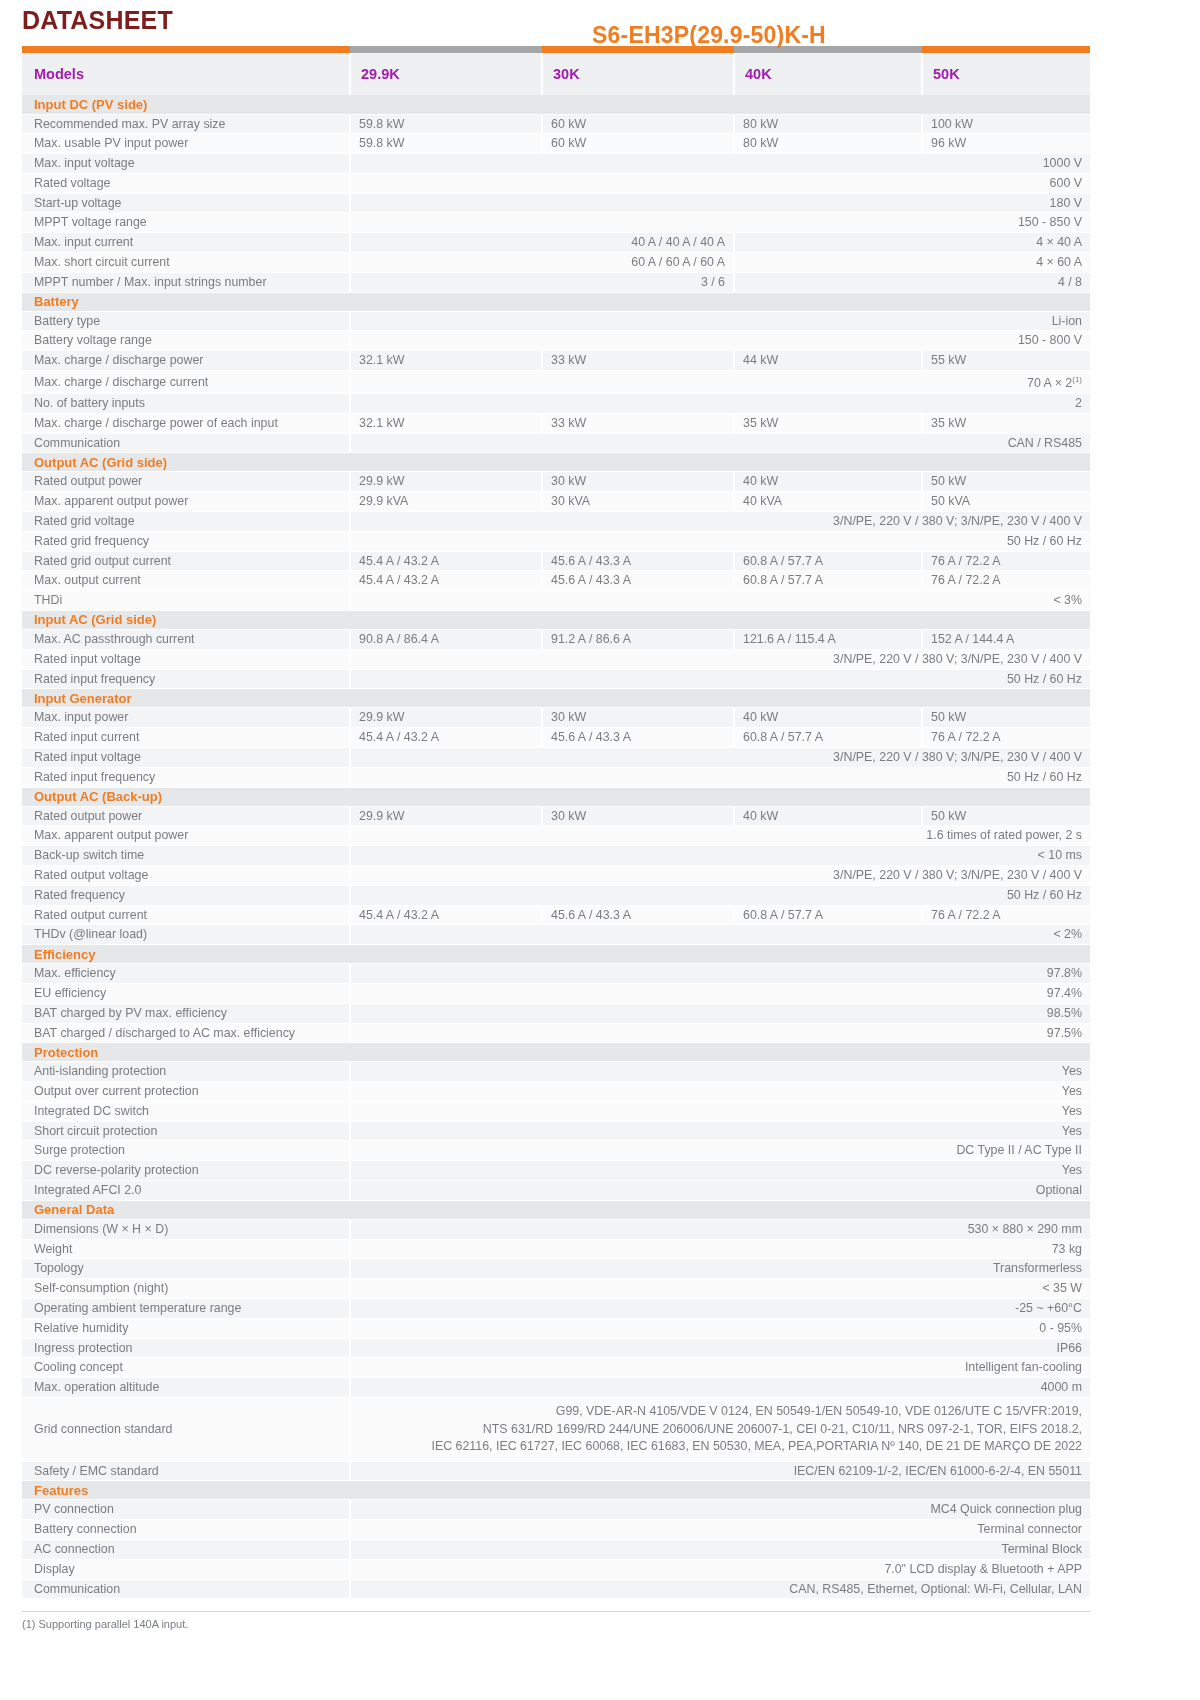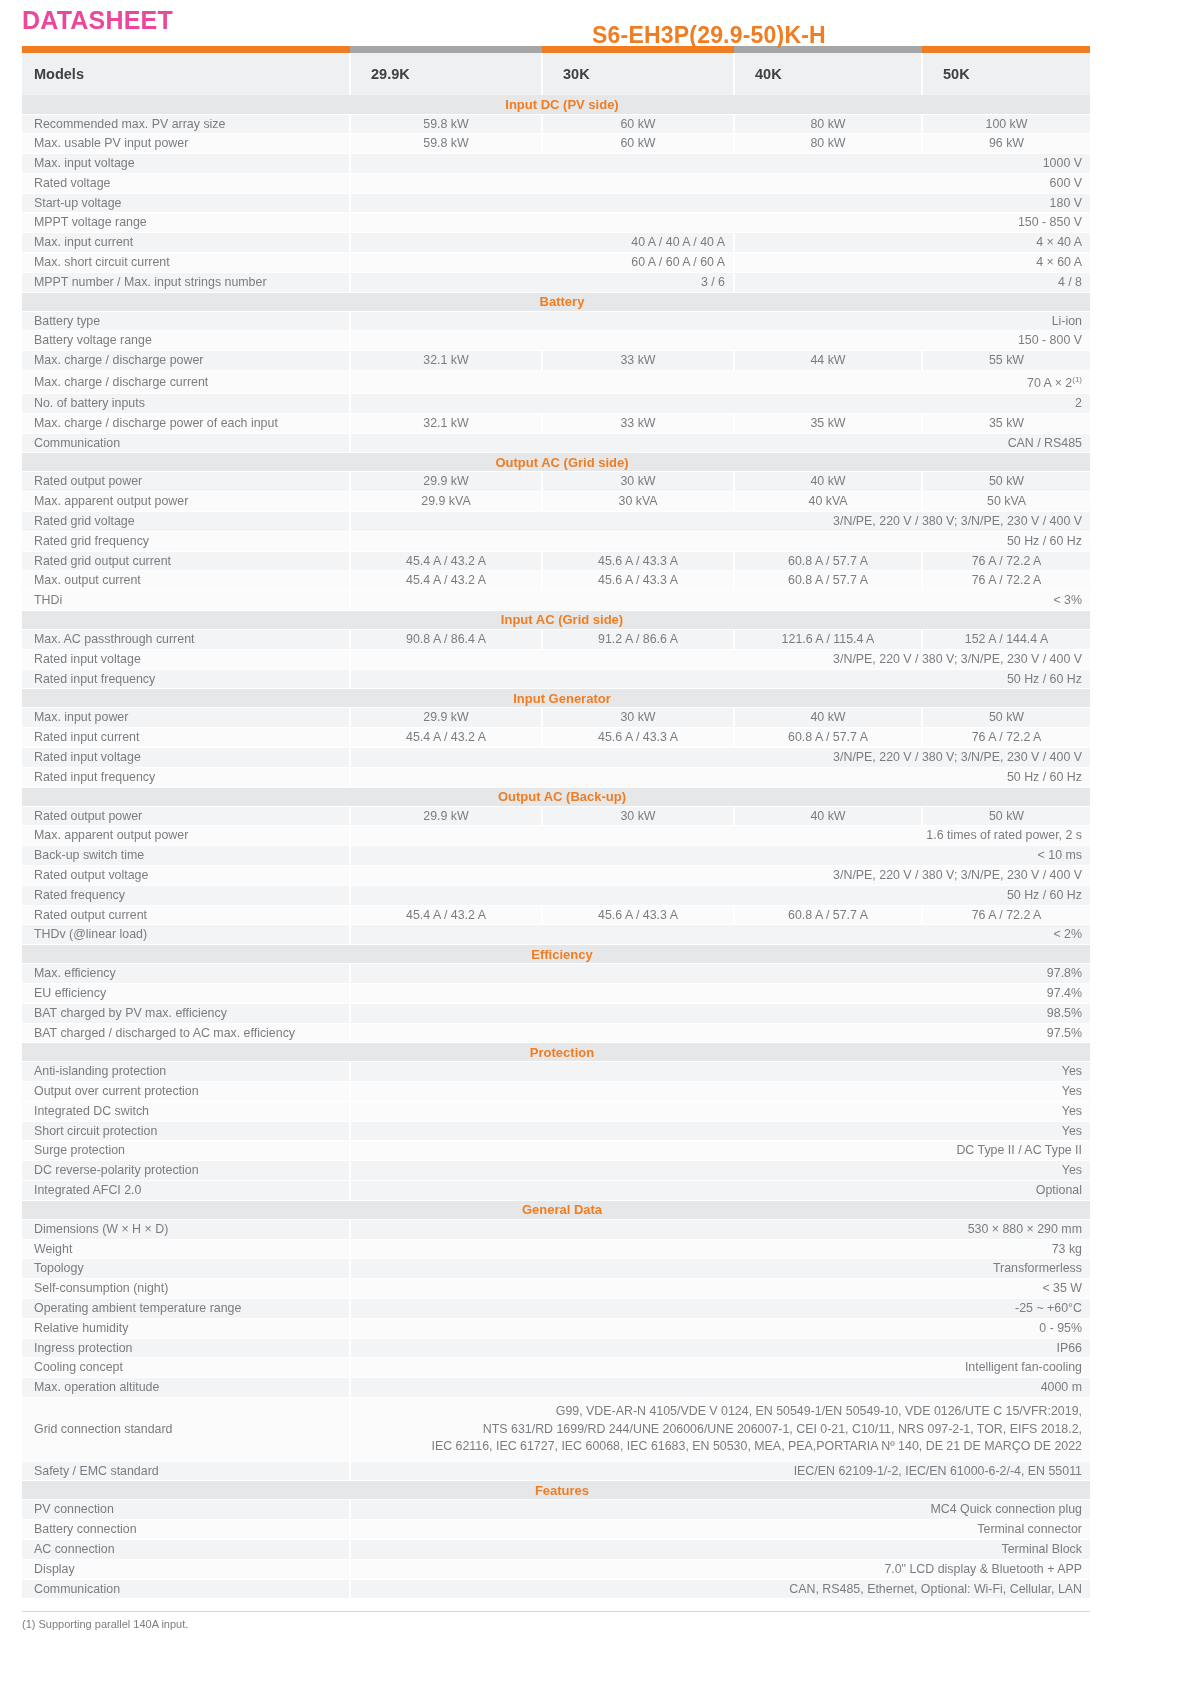--- a/index.html
+++ b/index.html
@@ -18,21 +18,21 @@
 
   
   .title-row {
     position: relative;
     height: 46px;
     padding: 8px 0 0 22px;
   }
   .doc-title {
     position: absolute; left: 22px; top: 6px;
     font-size: 25px; font-weight: bold;
-    color: #ec4899; letter-spacing: 0.2px;
+    color: #7f1d1d; letter-spacing: 0.2px;
   }
   .model-title {
     position: absolute; left: 592px; top: 22px;
     font-size: 23px; font-weight: bold;
     color: #f07d22; letter-spacing: 0.2px;
   }
 
   
   .tbl-wrap { padding: 0 22px 0 22px; }
   table.spec {
@@ -47,62 +47,61 @@
   table.spec col.c4 { width: 168px; }
 
   
   tr.accent td { height: 7px; padding: 0; border: none; }
   td.acc-orange { background: #f07d22; }
   td.acc-gray   { background: #a6a6a6; }
 
   
   tr.head td {
     background: #eef0f1;
-    color: #404040;
+    color: #a21caf;
     font-weight: bold;
     font-size: 14.5px;
     height: 42px;
     vertical-align: middle;
     border-right: 2px solid #ffffff;
-    padding: 0 20px;
+    padding: 0 10px;
   }
   tr.head td.lbl { text-align: left; padding-left: 12px; }
   tr.head td.val { }
   tr.head td:last-child { border-right: none; }
 
   
   tr.section td {
     background: #e6e7e8;
     color: #f07d22;
     font-weight: bold;
     font-size: 13px;
     height: 19px;
     padding: 0 0 0 12px;
     border-bottom: 1px solid #ffffff;
-    text-align: center;
   }
 
   
   tr.data td {
     font-size: 12.4px;
     color: #7a7d80;
     height: 18.8px;
     line-height: 18.8px;
     padding: 0 8px;
     border-bottom: 1px solid #ffffff;
     border-right: 2px solid #ffffff;
     white-space: nowrap;
     overflow: visible;
   }
   tr.data td:last-child { border-right: none; }
   tr.data td.lbl {
     text-align: left; padding-left: 12px;
     border-right: 2px solid #ffffff;
   }
-  tr.data td.val { text-align: center; }
+  tr.data td.val { }
   tr.data td.span { text-align: right; }
 
   tr.odd td  { background: #f3f4f5; }
   tr.even td { background: #fbfbfc; }
 
   
   tr.tall td {
     height: auto;
     line-height: 17.5px;
     padding-top: 5px; padding-bottom: 5px;

